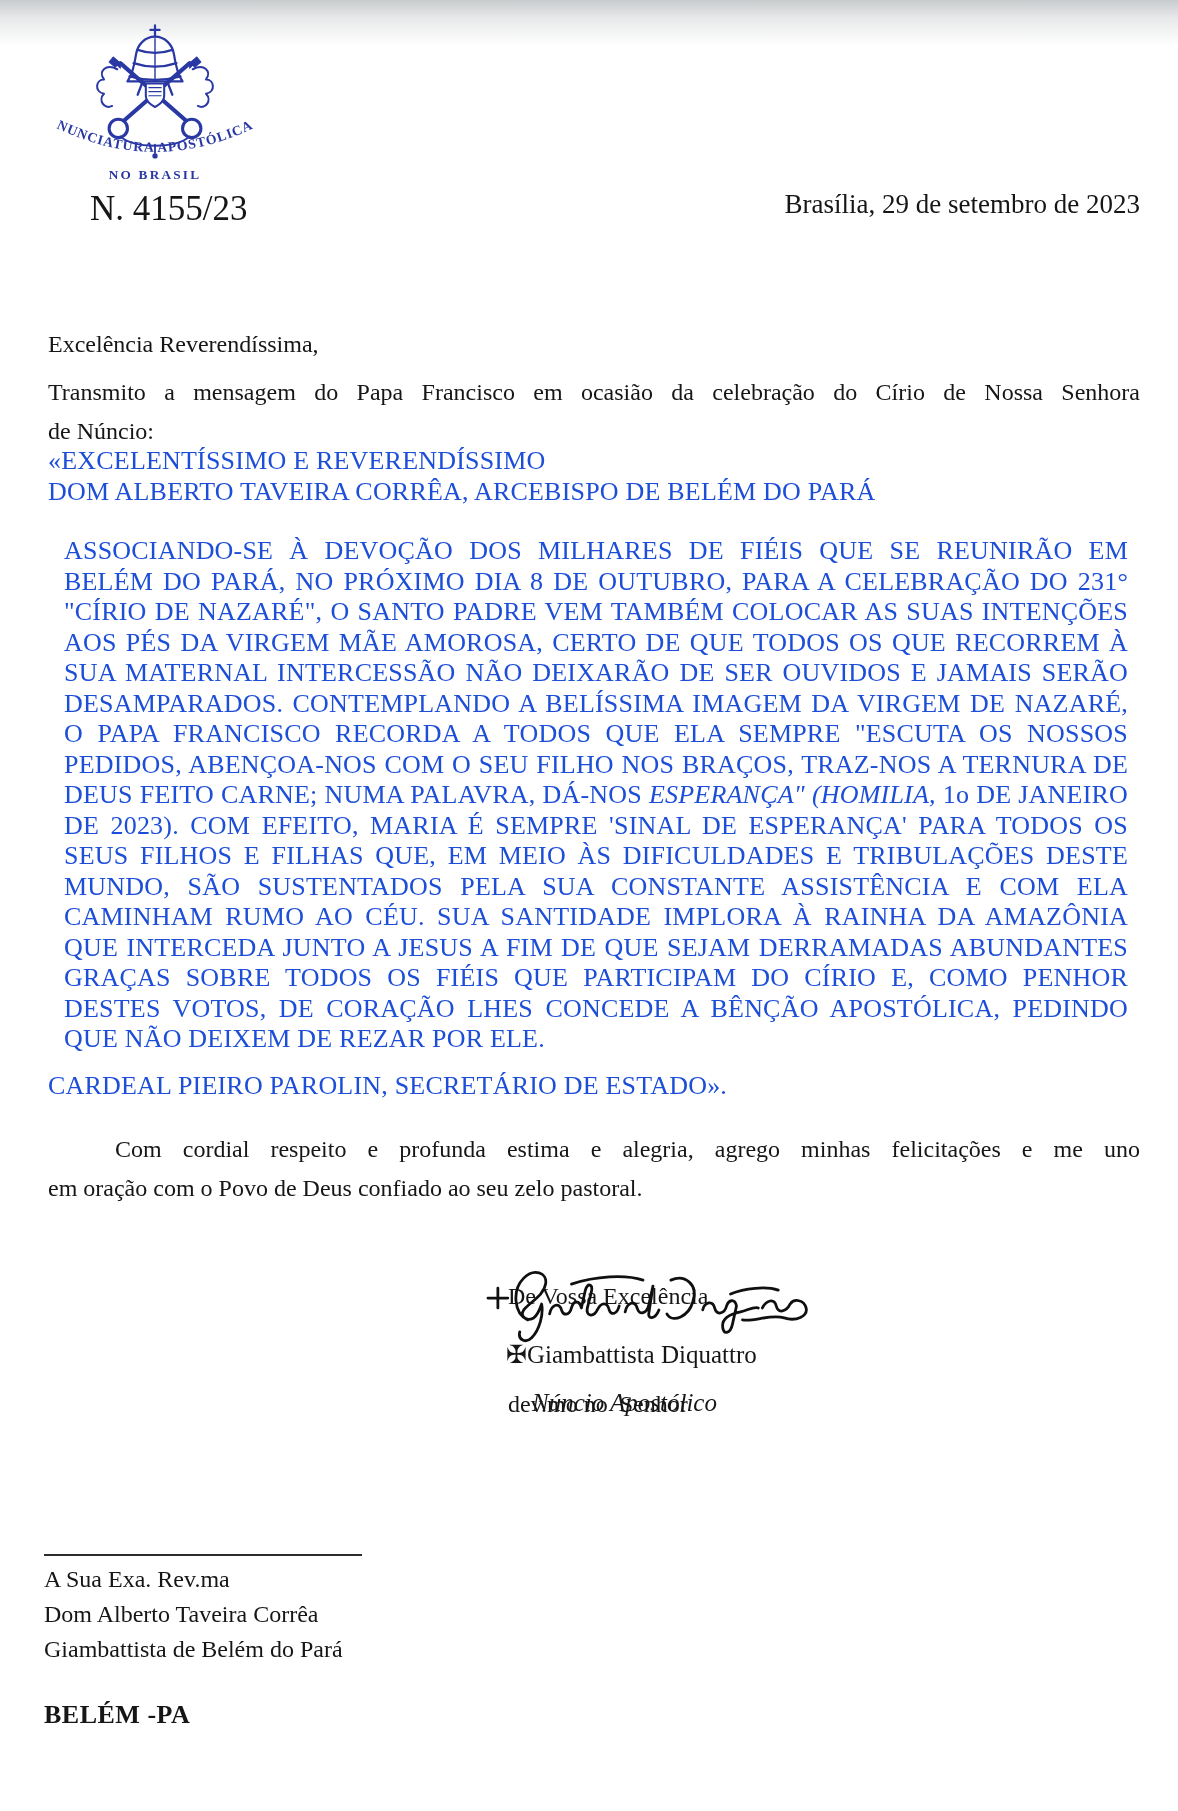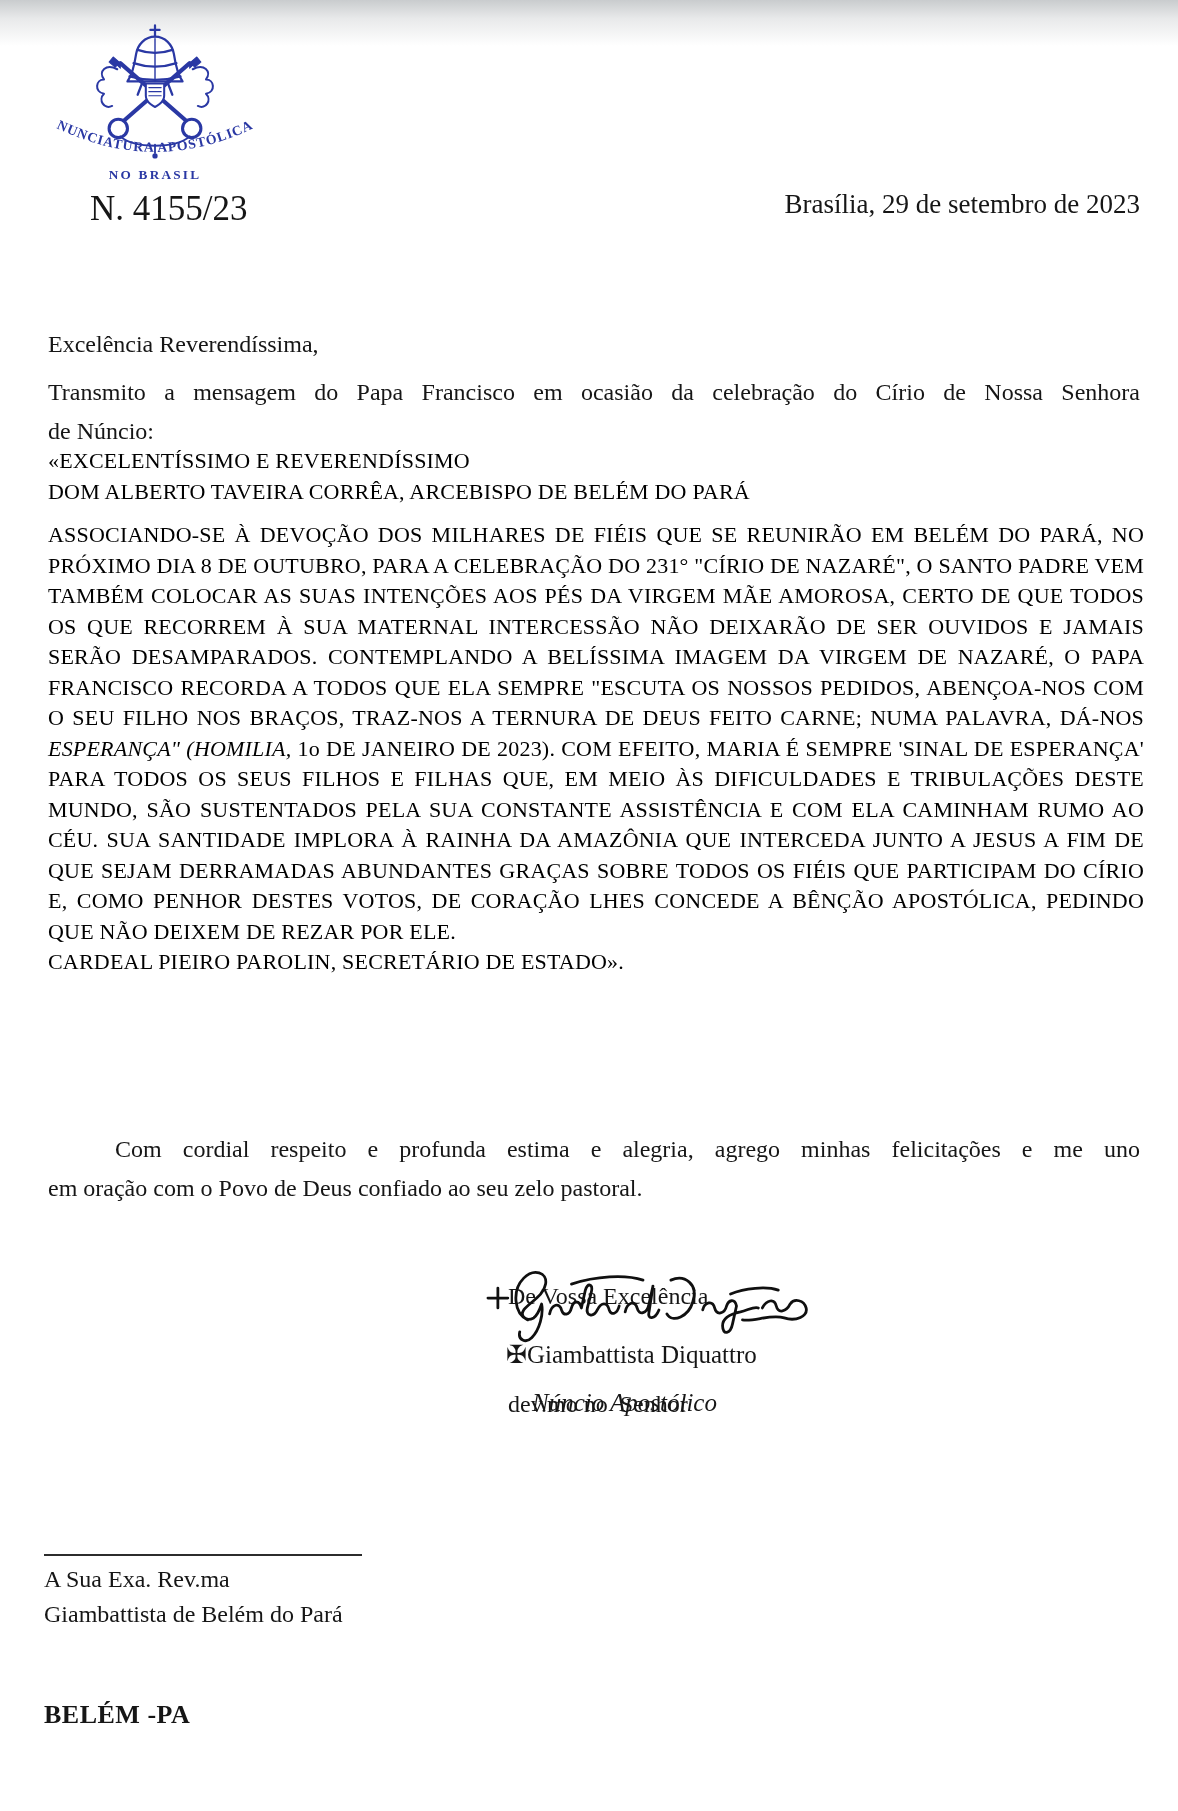--- a/index.html
+++ b/index.html
@@ -17,24 +17,24 @@
   }
   .emblem{position:absolute;left:53px;top:22px;}
   .arc-text{font:bold 13.5px "Liberation Serif",serif;fill:#2a38a4;letter-spacing:0.9px;}
   .sub-text{font:bold 13px "Liberation Serif",serif;fill:#2a38a4;letter-spacing:2.2px;}
   .refnum{position:absolute;left:90px;top:189px;font-size:35px;}
   .dateline{position:absolute;right:38px;top:189px;font-size:27px;}
   .body-text{font-size:24px;line-height:39px;margin-top:24px;}
   .salutation{position:absolute;left:48px;top:301px;}
   .intro{position:absolute;left:48px;top:349px;width:1092px;}
   .justify-full{text-align:justify;text-align-last:justify;}
-  .caps{font-size:22px;line-height:30.5px;letter-spacing:0.2px;color:#000000;}
+  .caps{font-size:26px;line-height:30.5px;letter-spacing:0.2px;color:#1d4ed8;}
   .quote-heading{position:absolute;left:48px;top:446px;width:1100px;}
   .quote-body{position:absolute;left:48px;top:520px;width:1096px;}
-  .quote-body p{margin:0;text-align:justify;}
+  .quote-body p{margin:16px;text-align:justify;}
   .quote-italic{font-style:italic;}
   .closing{position:absolute;left:48px;top:1106px;width:1092px;}
   .closing .indent{text-indent:67px;}
   .valediction{position:absolute;left:508px;top:1206px;font-size:24px;line-height:36px;white-space:pre-wrap;}
   .signature{position:absolute;left:476px;top:1256px;}
   .signer-name{position:absolute;left:506px;top:1340px;font-size:25px;font-family:Liberation Serif, serif;}
   .signer-title{position:absolute;left:532px;top:1372px;font-size:25px;font-style:italic;margin-top:17px;}
   .addr-rule{position:absolute;left:44px;top:1554px;width:318px;border-top:2px solid #2c2c2c;}
   .addressee{position:absolute;left:44px;top:1562px;font-size:24px;line-height:35px;}
   .city{position:absolute;left:44px;top:1700px;font-size:26px;font-weight:bold;letter-spacing:0.5px;}
@@ -120,18 +120,19 @@
     </g>
   </svg>
 
   <div class="signer-name">✠Giambattista Diquattro</div>
   <div class="signer-title">Núncio Apostólico</div>
 
   <div class="addr-rule"></div>
 
   <div class="addressee">
     <div>A Sua Exa. Rev.ma</div>
+    <div>Dom Alberto Taveira Corrêa</div>
     <div>Giambattista de Belém do Pará</div>
   </div>
 
   <div class="city">BELÉM -PA</div>
 
 </div>
 
 </body></html>

